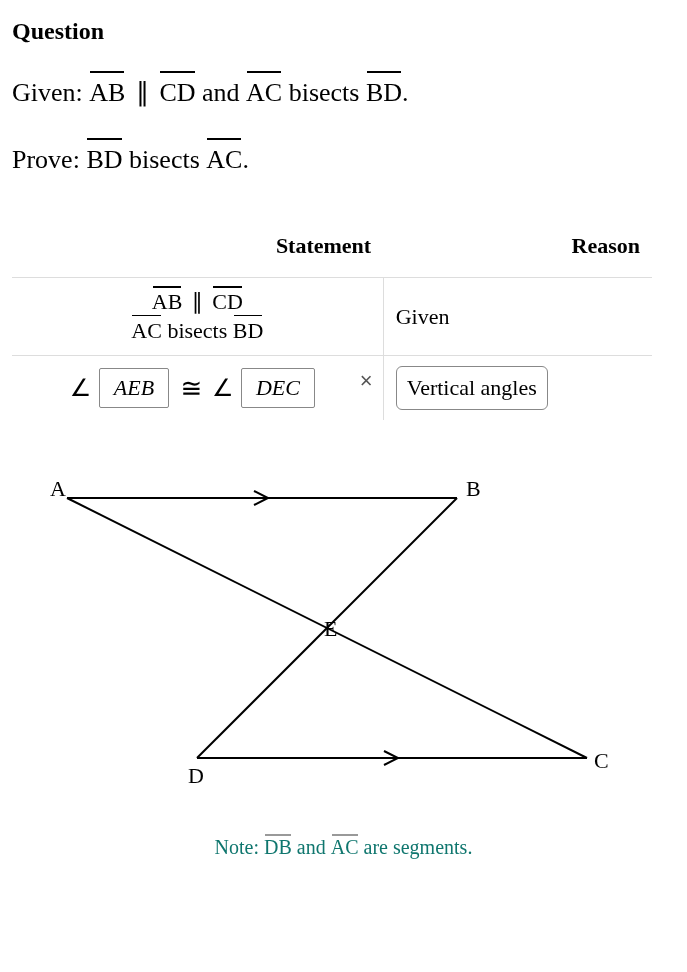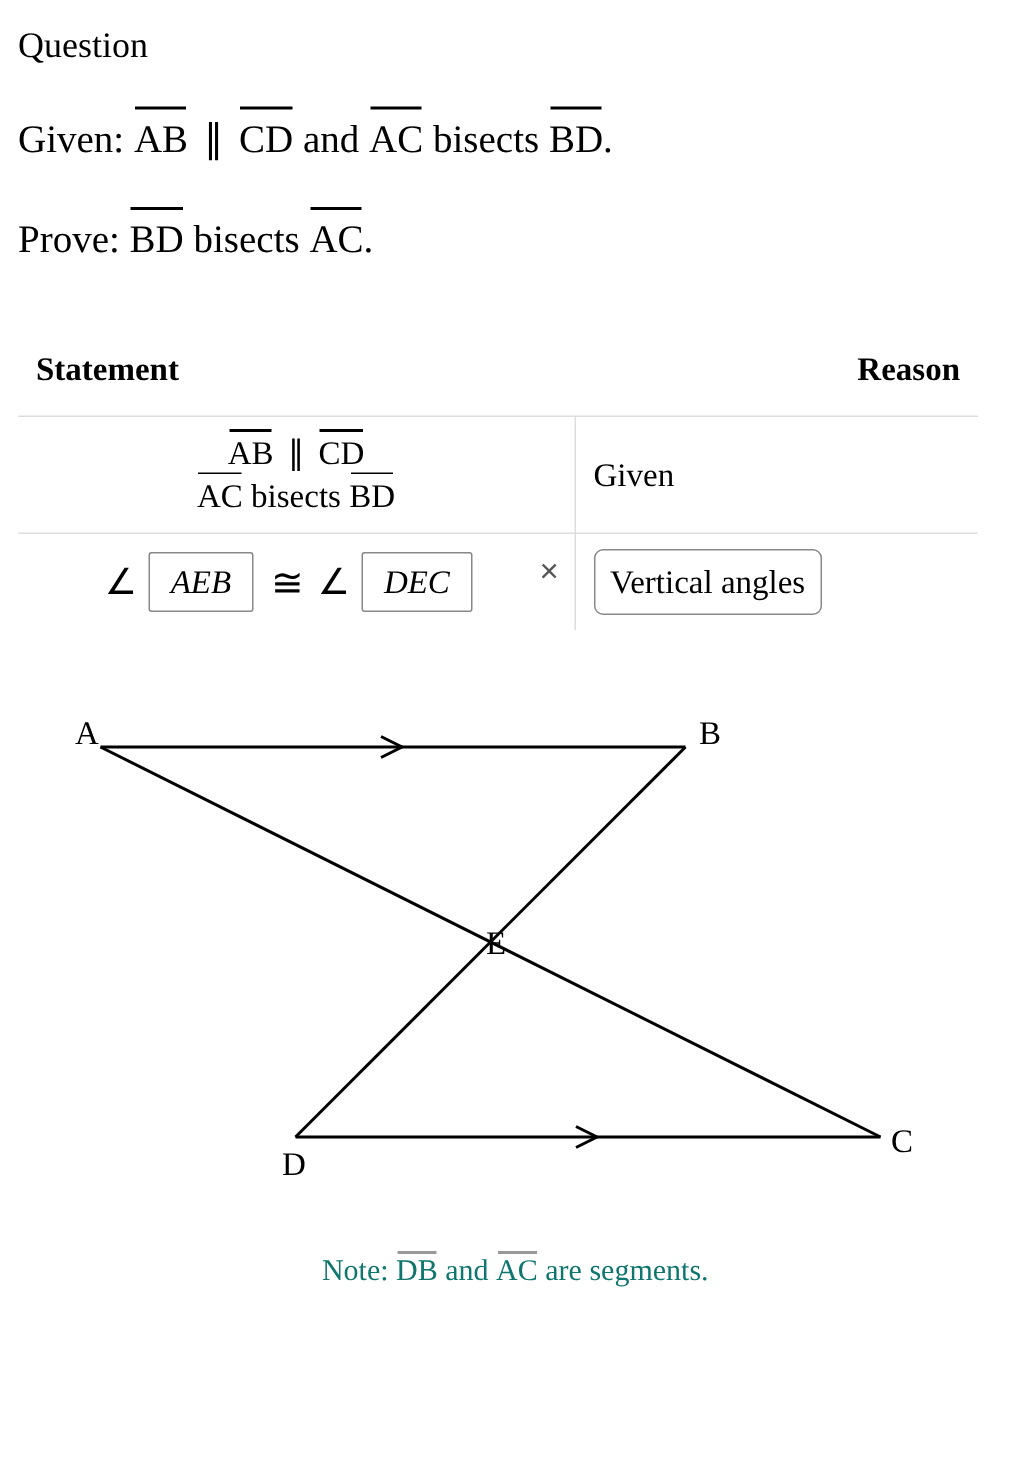--- a/index.html
+++ b/index.html
@@ -10,21 +10,21 @@
     body {
       font-family: Georgia, 'Times New Roman', serif;
       background: #fff;
       width: 687px;
       height: 972px;
       padding: 18px 12px 12px 12px;
       color: #000;
       position: relative;
     }
     .question-heading {
-      font-weight: normal;
+      font-weight: bold;
       font-size: 24px;
       margin-bottom: 28px;
     }
     .given-prove {
       font-size: 26px;
       margin-bottom: 28px;
       line-height: 1.5;
     }
     .math-seg {
       position: relative;
@@ -50,21 +50,21 @@
       border-collapse: collapse;
     }
     .proof-table th {
       font-weight: bold;
       font-size: 22px;
       padding: 10px 12px 18px 12px;
       text-align: right;
       border-bottom: 1px solid #ddd;
     }
     .proof-table th:first-child {
-      text-align: left;
+      text-align: right;
       width: 58%;
     }
     .proof-table td {
       font-size: 22px;
       padding: 10px 12px;
       vertical-align: middle;
       border-bottom: 1px solid #ddd;
     }
     .proof-table td:first-child {
       text-align: center;

